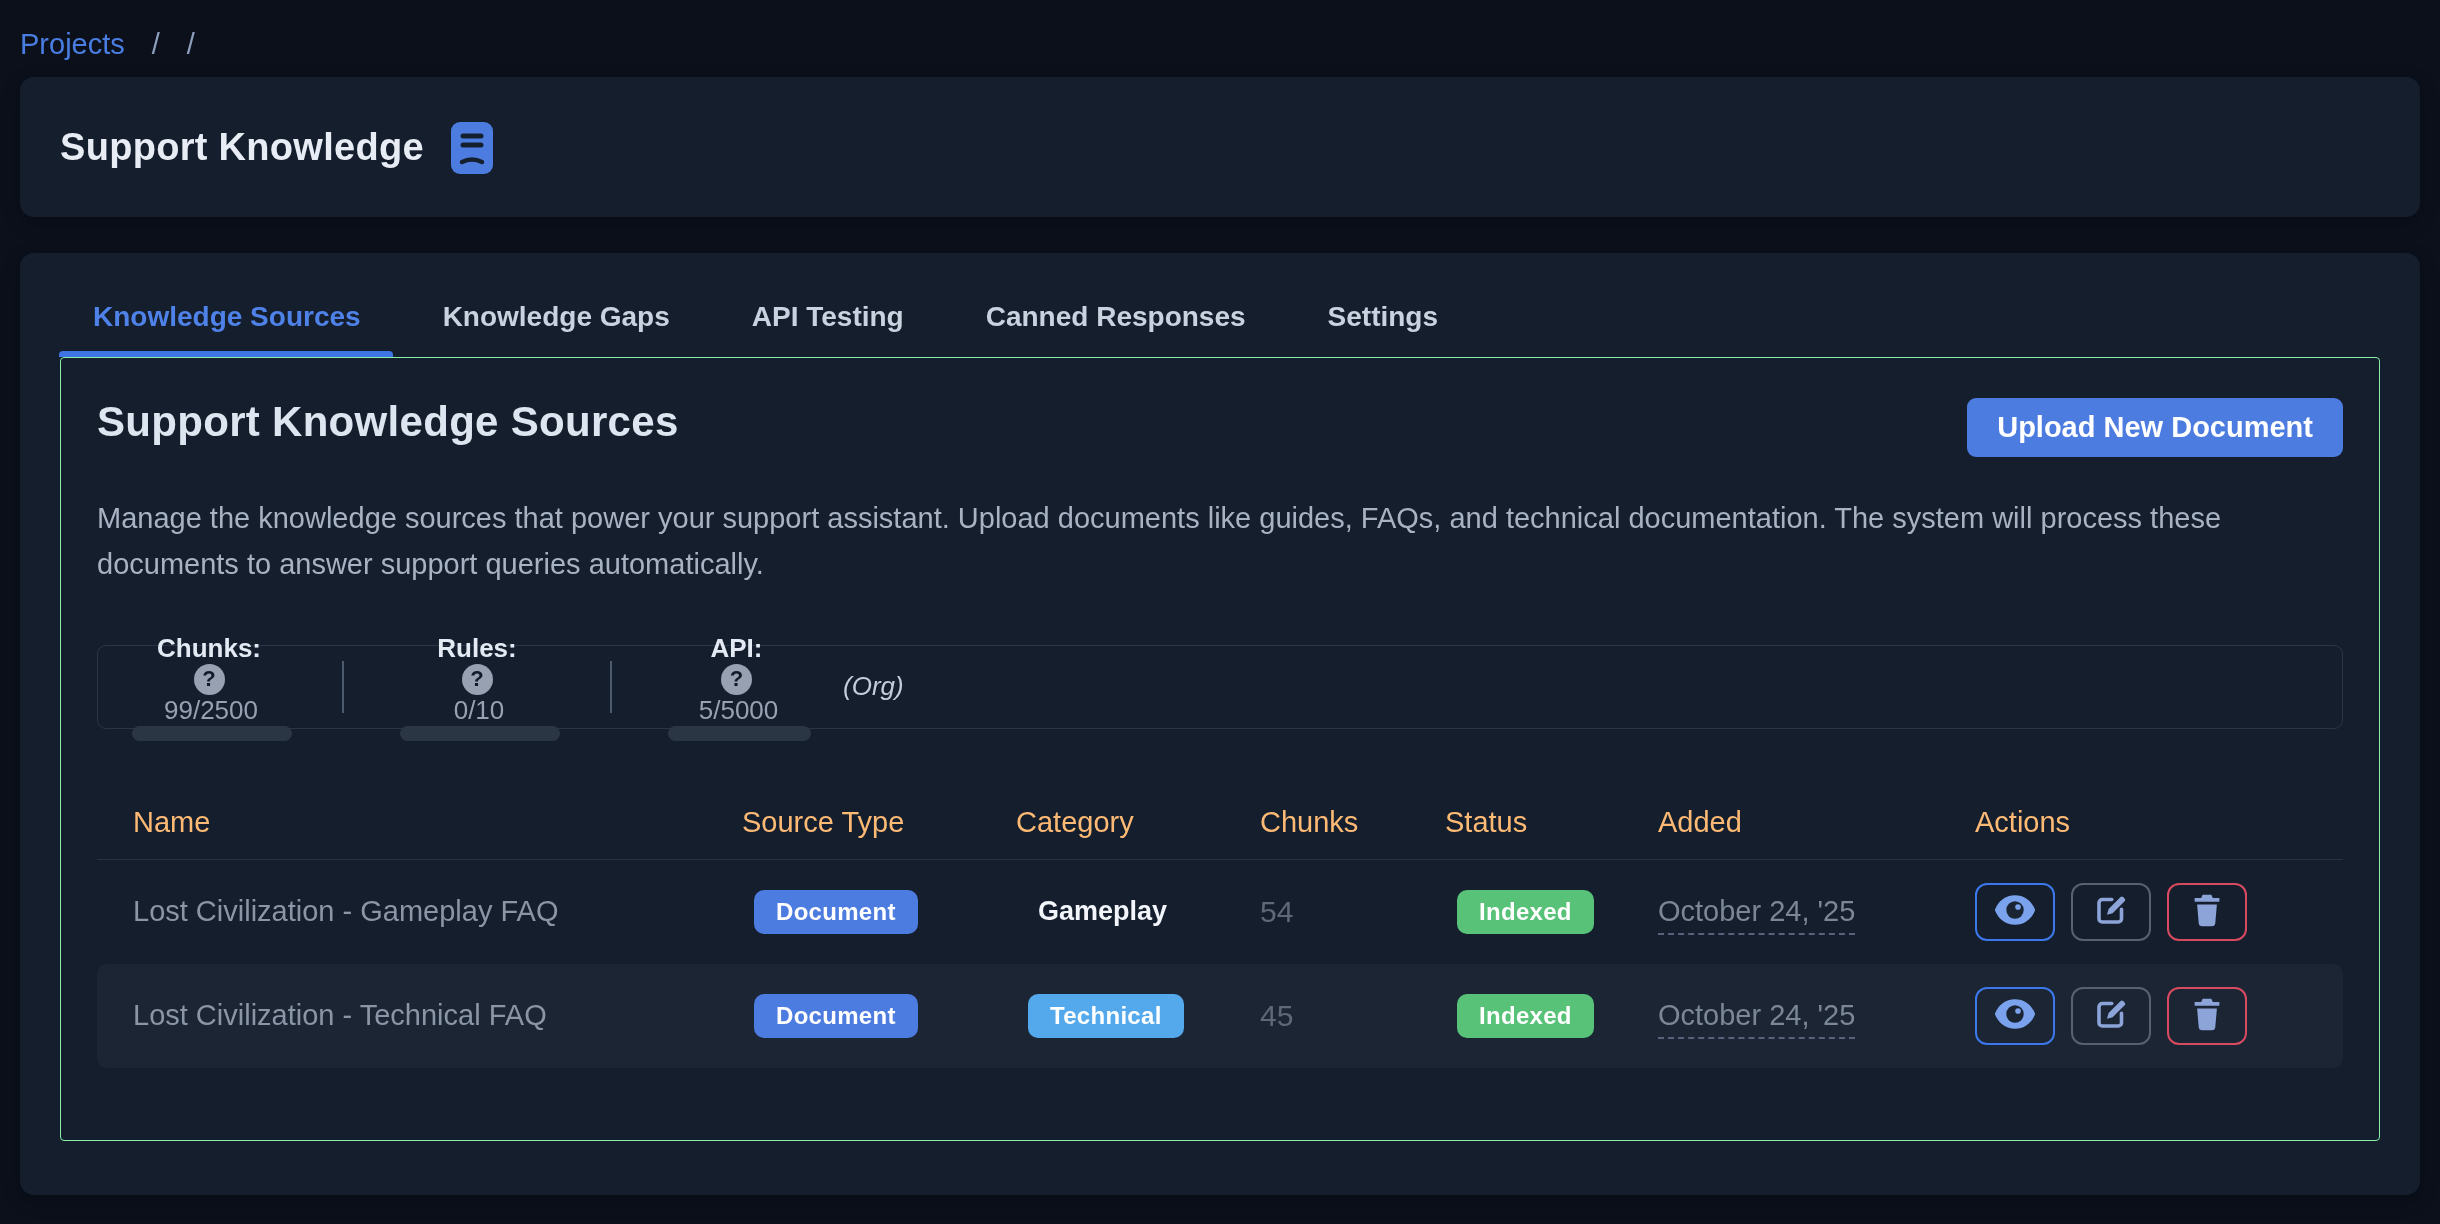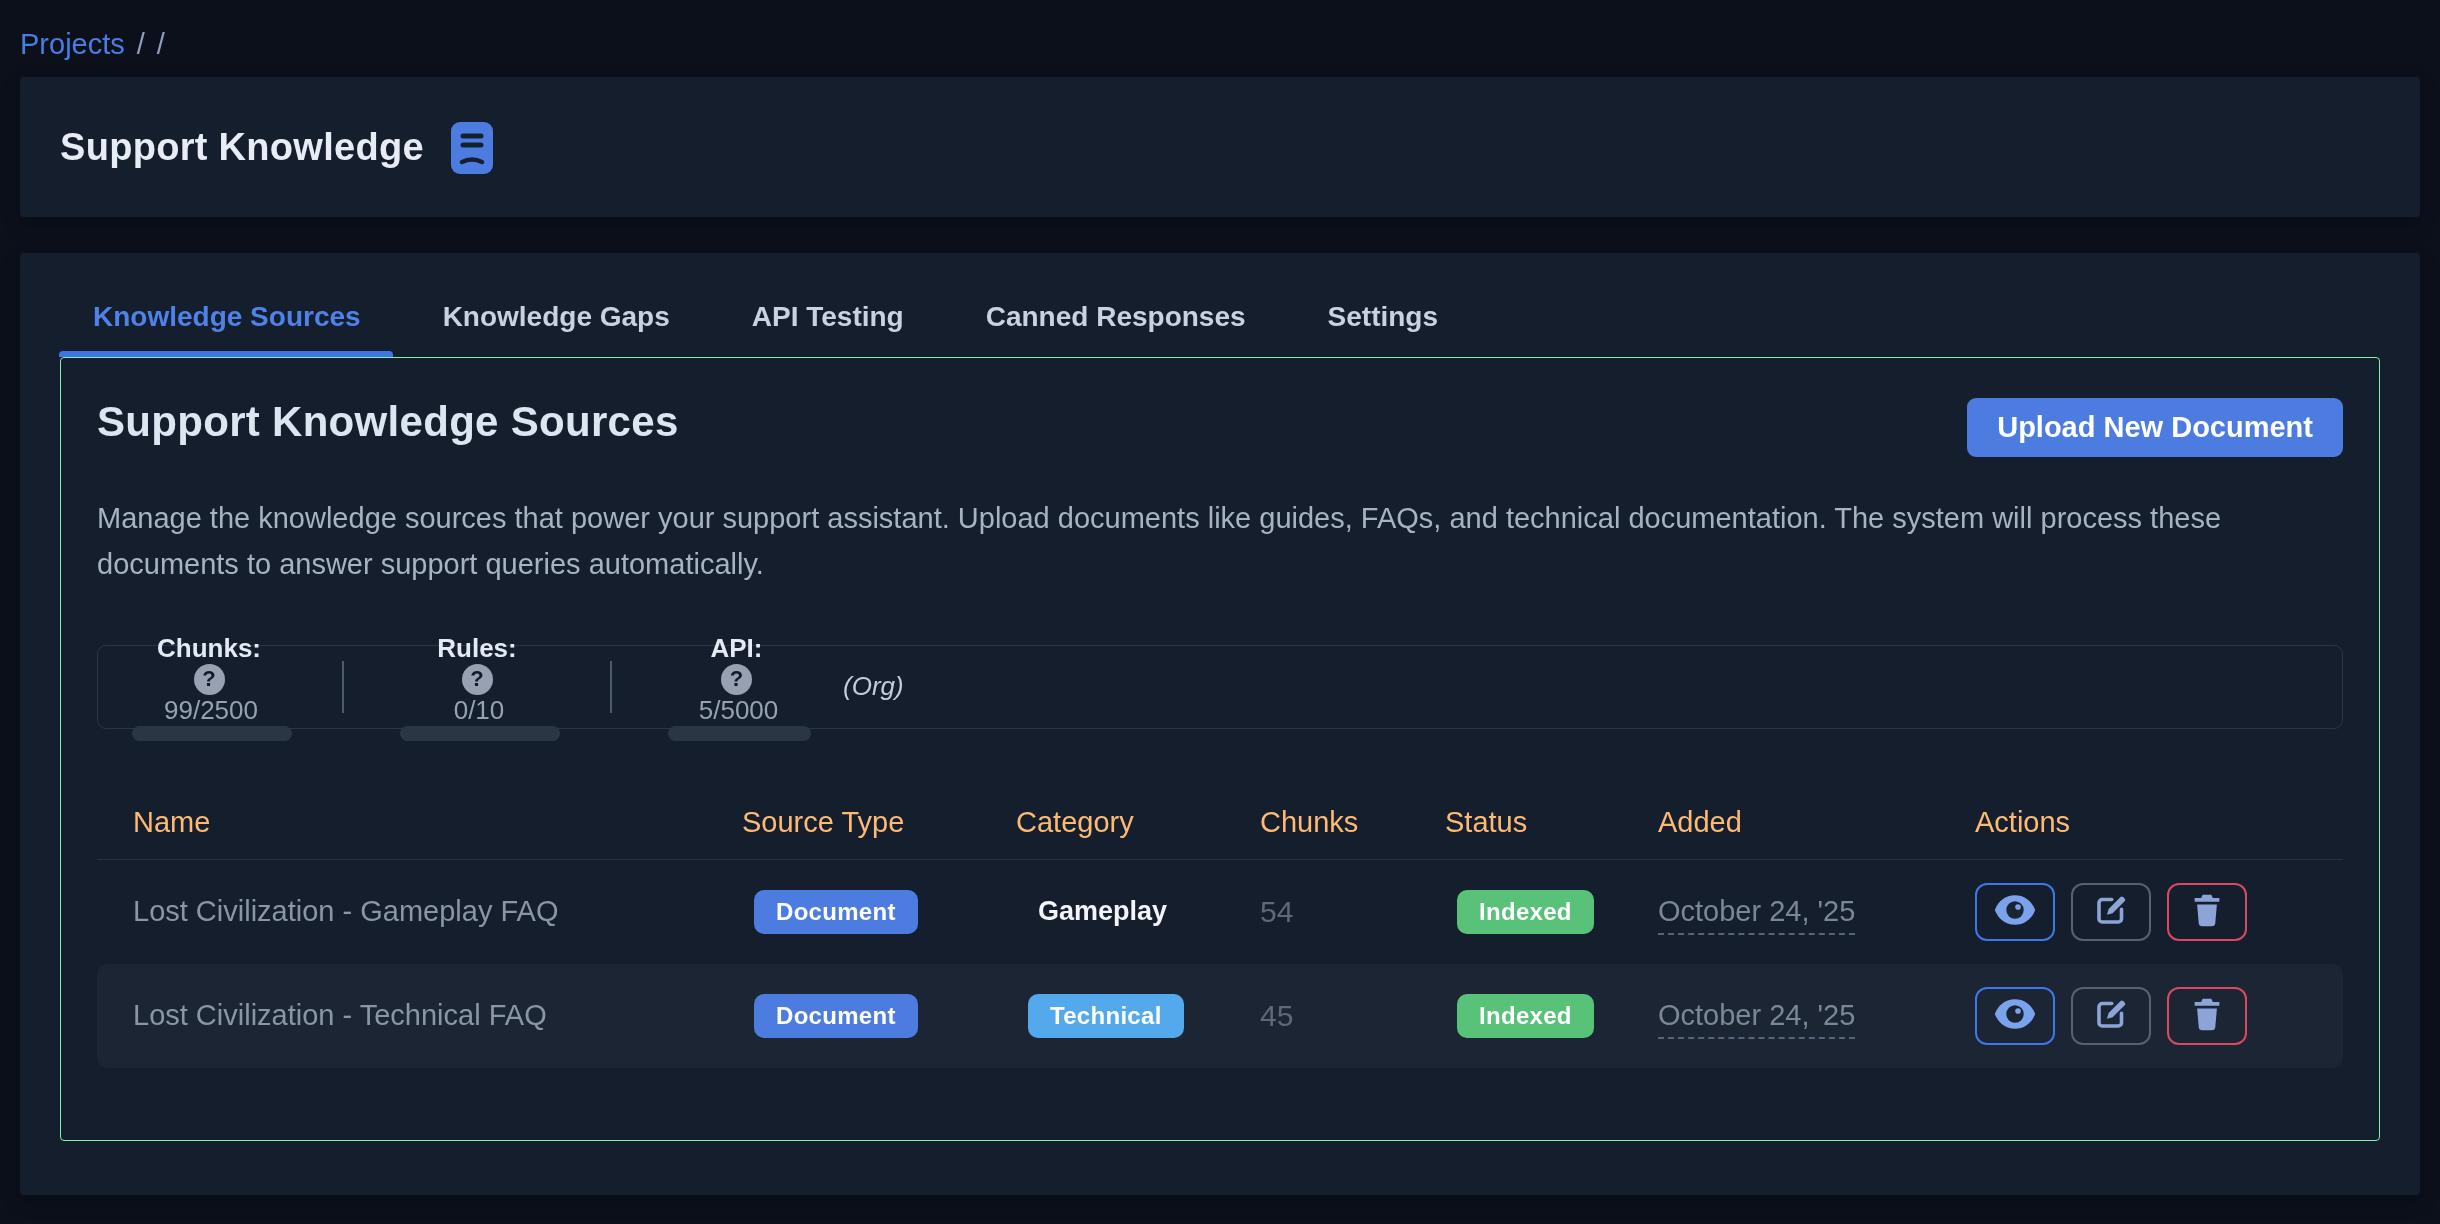--- a/index.html
+++ b/index.html
@@ -7,30 +7,30 @@
   body {
     background:#0b101b;
     font-family:"Liberation Sans","DejaVu Sans",sans-serif;
     color:#dfe6f0;
     overflow:hidden;
   }
   
   .breadcrumb {
     padding:28px 20px 0 20px;
     font-size:29px;
-    display:flex; gap:12px; align-items:baseline;
+    display:flex; gap:27px; align-items:baseline;
   }
   .breadcrumb a { color:#4a7de2; text-decoration:none; cursor:pointer; }
   .breadcrumb .sep { color:#8d9fbd; }
 
   
   .card {
     margin:0 20px;
     background:#151e2d;
-    border-radius:4px;
+    border-radius:14px;
     box-shadow:0 6px 18px rgba(0,0,0,0.25);
   }
   .title-card {
     margin-top:16px;
     height:140px;
     display:flex; align-items:center;
     padding:0 40px;
     gap:26px;
   }
   .page-title { font-size:38px; font-weight:600; color:#e8edf5; letter-spacing:0.3px; }

